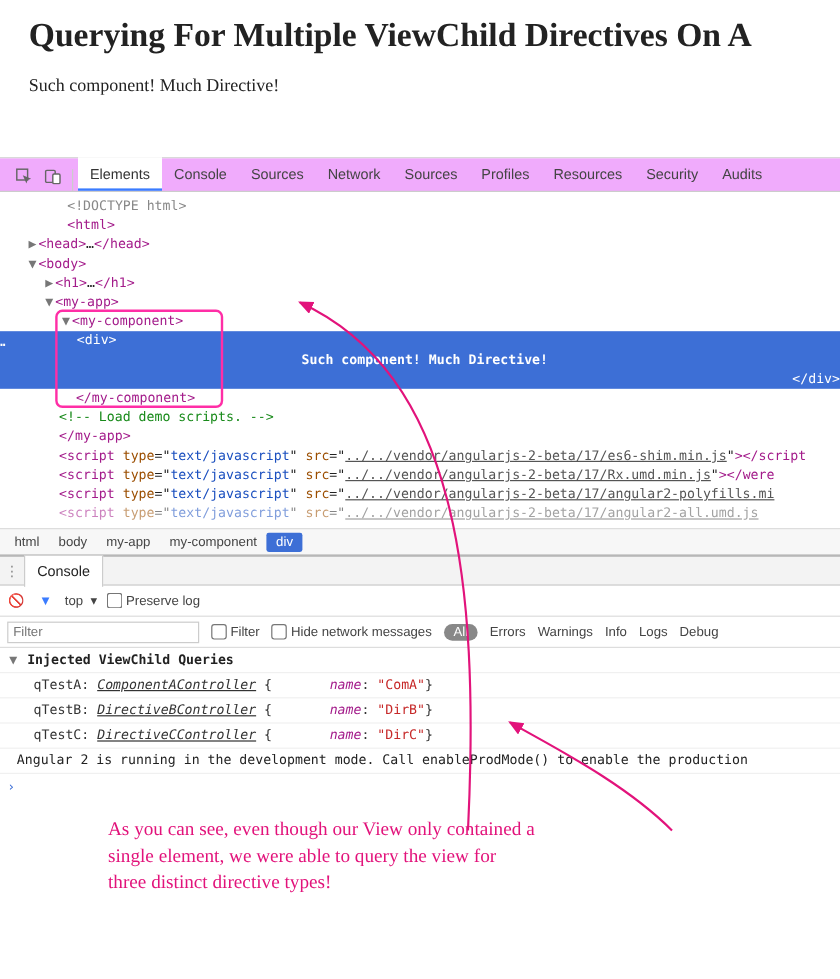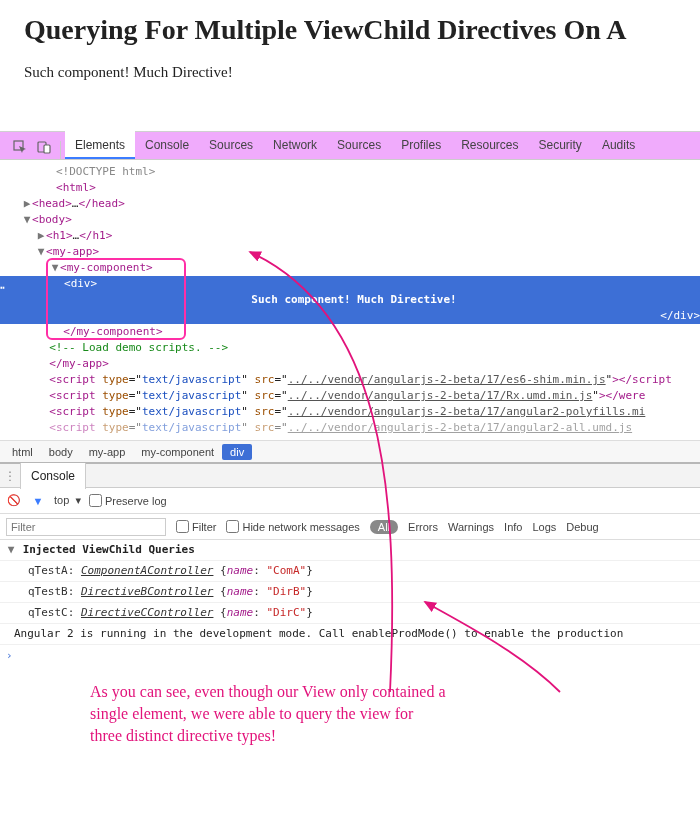--- a/index.html
+++ b/index.html
@@ -155,21 +155,21 @@
     font-family: Menlo, Consolas, monospace;
     font-size: 11px;
     line-height: 18px;
   }
   .console .row { padding: 1px 6px; border-bottom: 1px solid #f0f0f0; white-space:nowrap; }
   .err { color: #c62828; }
   .err-ico { color: #d32f2f; }
   .obj-key { color: #333; }
   .obj-cls { font-style: italic; color: #333; text-decoration: underline; }
   .obj-brace { color: #333; }
-  .obj-prop { color: #a31b8a; font-style: italic; }
+  .obj-prop { color: #a31b8a; font-style: italic; margin-left: 48px; }
   .obj-str { color: #c62828; }
   .prompt { color: #3d6fd6; padding: 2px 6px; }
   
   .annot {
     font-family: "Comic Sans MS", "Marker Felt", cursive;
     color: #e2137b;
     font-size: 16px;
     line-height: 22px;
     padding: 14px 40px 20px 90px;
   }

